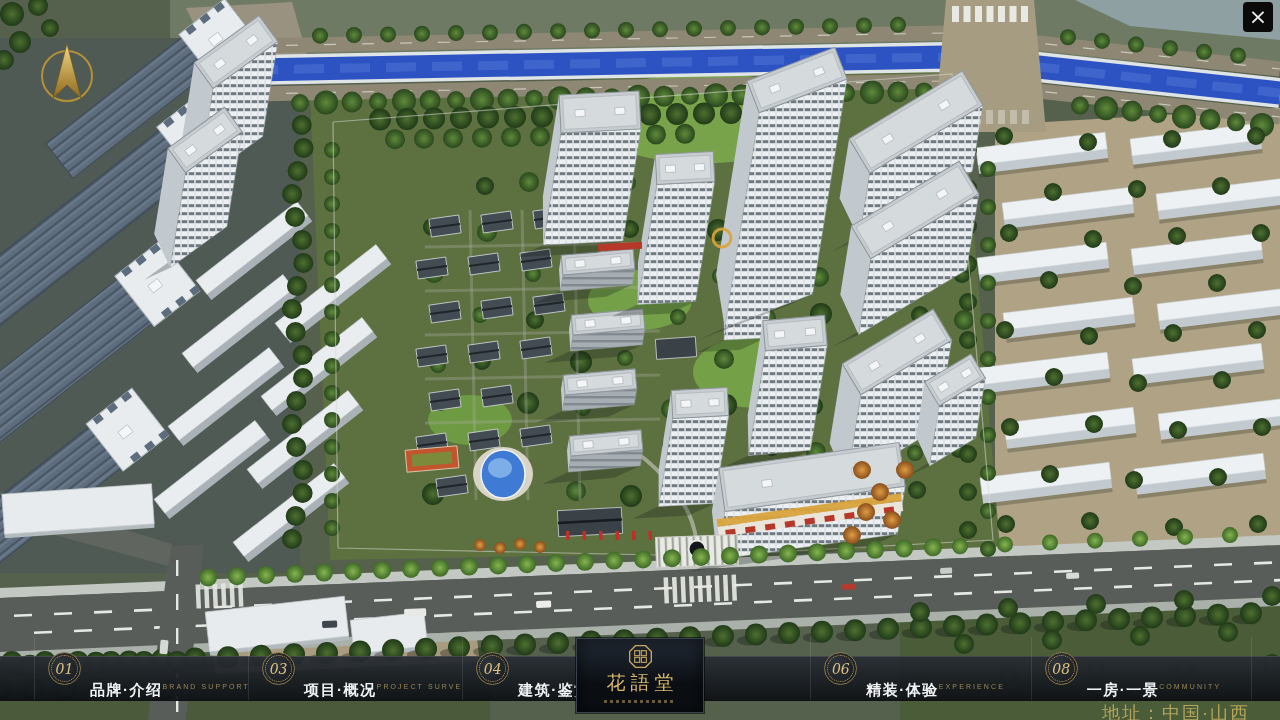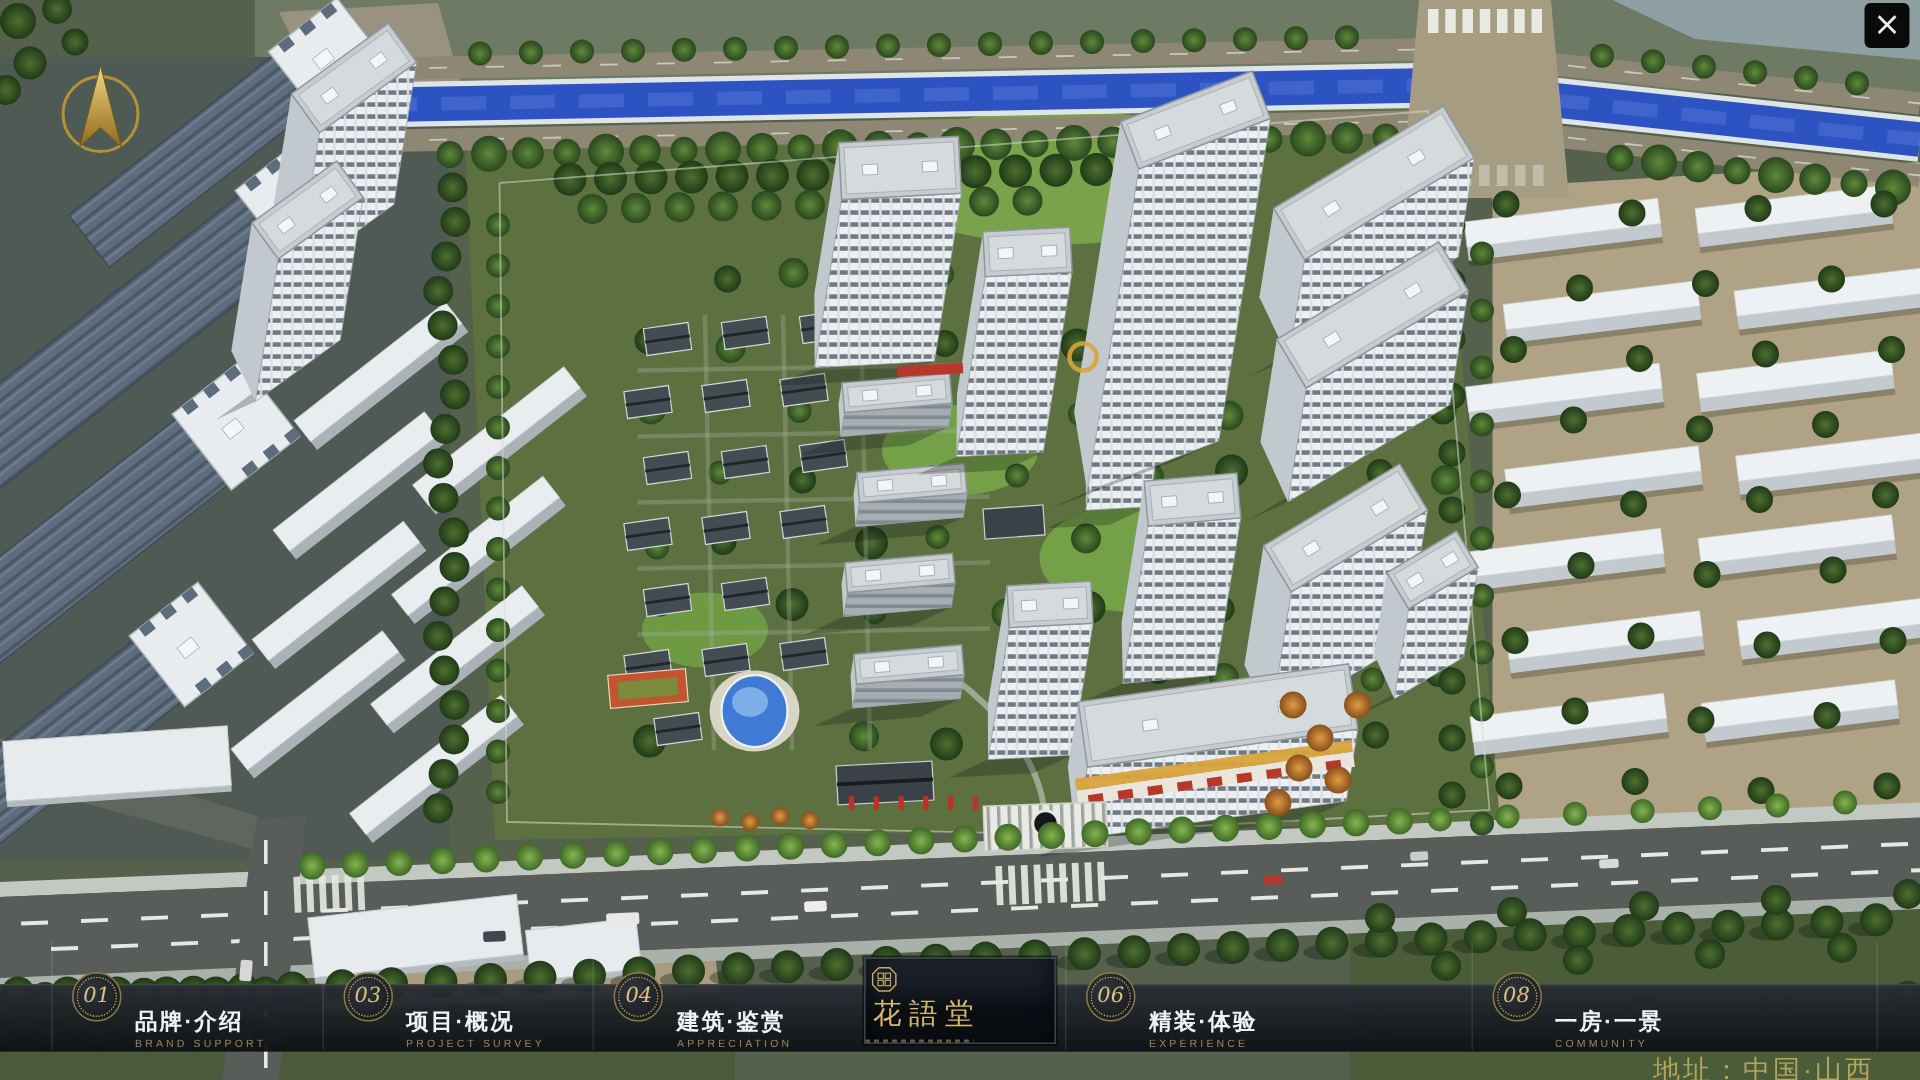--- a/index.html
+++ b/index.html
@@ -18,28 +18,28 @@
   .nav-group{flex:1;display:flex;align-items:flex-end;}
   .logo-spacer{width:134px;flex:none;}
   .nav-item{flex:1;display:flex;align-items:center;gap:9px;padding-left:13px;
          border-left:1px solid rgba(255,255,255,.10);cursor:pointer;min-width:0;}
   .nav-group:last-child .nav-item:last-child{border-right:1px solid rgba(255,255,255,.10);}
   .badge{width:31px;height:31px;border-radius:50%;border:1px solid #8d7848;flex:none;position:relative;
          background:radial-gradient(circle at 38% 32%,#2e343b,#14171b);
          display:flex;align-items:center;justify-content:center;}
   .badge::after{content:"";position:absolute;inset:2px;border-radius:50%;border:1px dotted #b99b5e;}
   .badge .num{font-family:"DejaVu Serif",serif;font-style:italic;font-size:14px;color:#dcc07e;}
-  .labels{display:flex;flex-direction:column;min-width:0;margin-top:44px;}
+  .labels{display:flex;flex-direction:row;min-width:0;margin-top:44px;}
   .labels .zh{font-size:15px;font-weight:bold;color:#f0f2f4;letter-spacing:1.5px;white-space:nowrap;}
   .labels .en{font-size:7px;color:#9b8757;letter-spacing:2.1px;margin-top:2px;white-space:nowrap;
          overflow:hidden;text-overflow:clip;}
-  .logo-panel{position:absolute;left:50%;top:638px;transform:translateX(-50%);width:128px;height:58px;
+  .logo-panel{position:absolute;left:50%;top:638px;transform:translateX(-50%);width:128px;height:75px;
          background:linear-gradient(180deg,#232b36,#0b0f14 62%);border:1px solid #39424e;
          box-shadow:0 0 0 1px rgba(0,0,0,.55), inset 0 0 18px rgba(0,0,0,.65);
-         display:flex;flex-direction:column;align-items:flex-start;padding-top:5px;box-sizing:border-box;
+         display:flex;flex-direction:column;align-items:center;padding-top:5px;box-sizing:border-box;
          z-index:5;cursor:pointer;}
   .seal{width:25px;height:25px;}
   .logo-name{font-family:"DejaVu Serif",serif;font-size:19px;color:#d8b96e;letter-spacing:5px;
          text-indent:5px;margin-top:1px;white-space:nowrap;}
   .logo-sub{width:72px;height:3px;margin-top:4px;opacity:.75;
          background:repeating-linear-gradient(90deg,#8a744a 0 3px,transparent 3px 6px);}
   .address{position:absolute;right:30px;top:701px;font-size:18px;color:rgba(198,176,98,.85);
          letter-spacing:2px;z-index:2;white-space:nowrap;}
 </style>
 </head>

